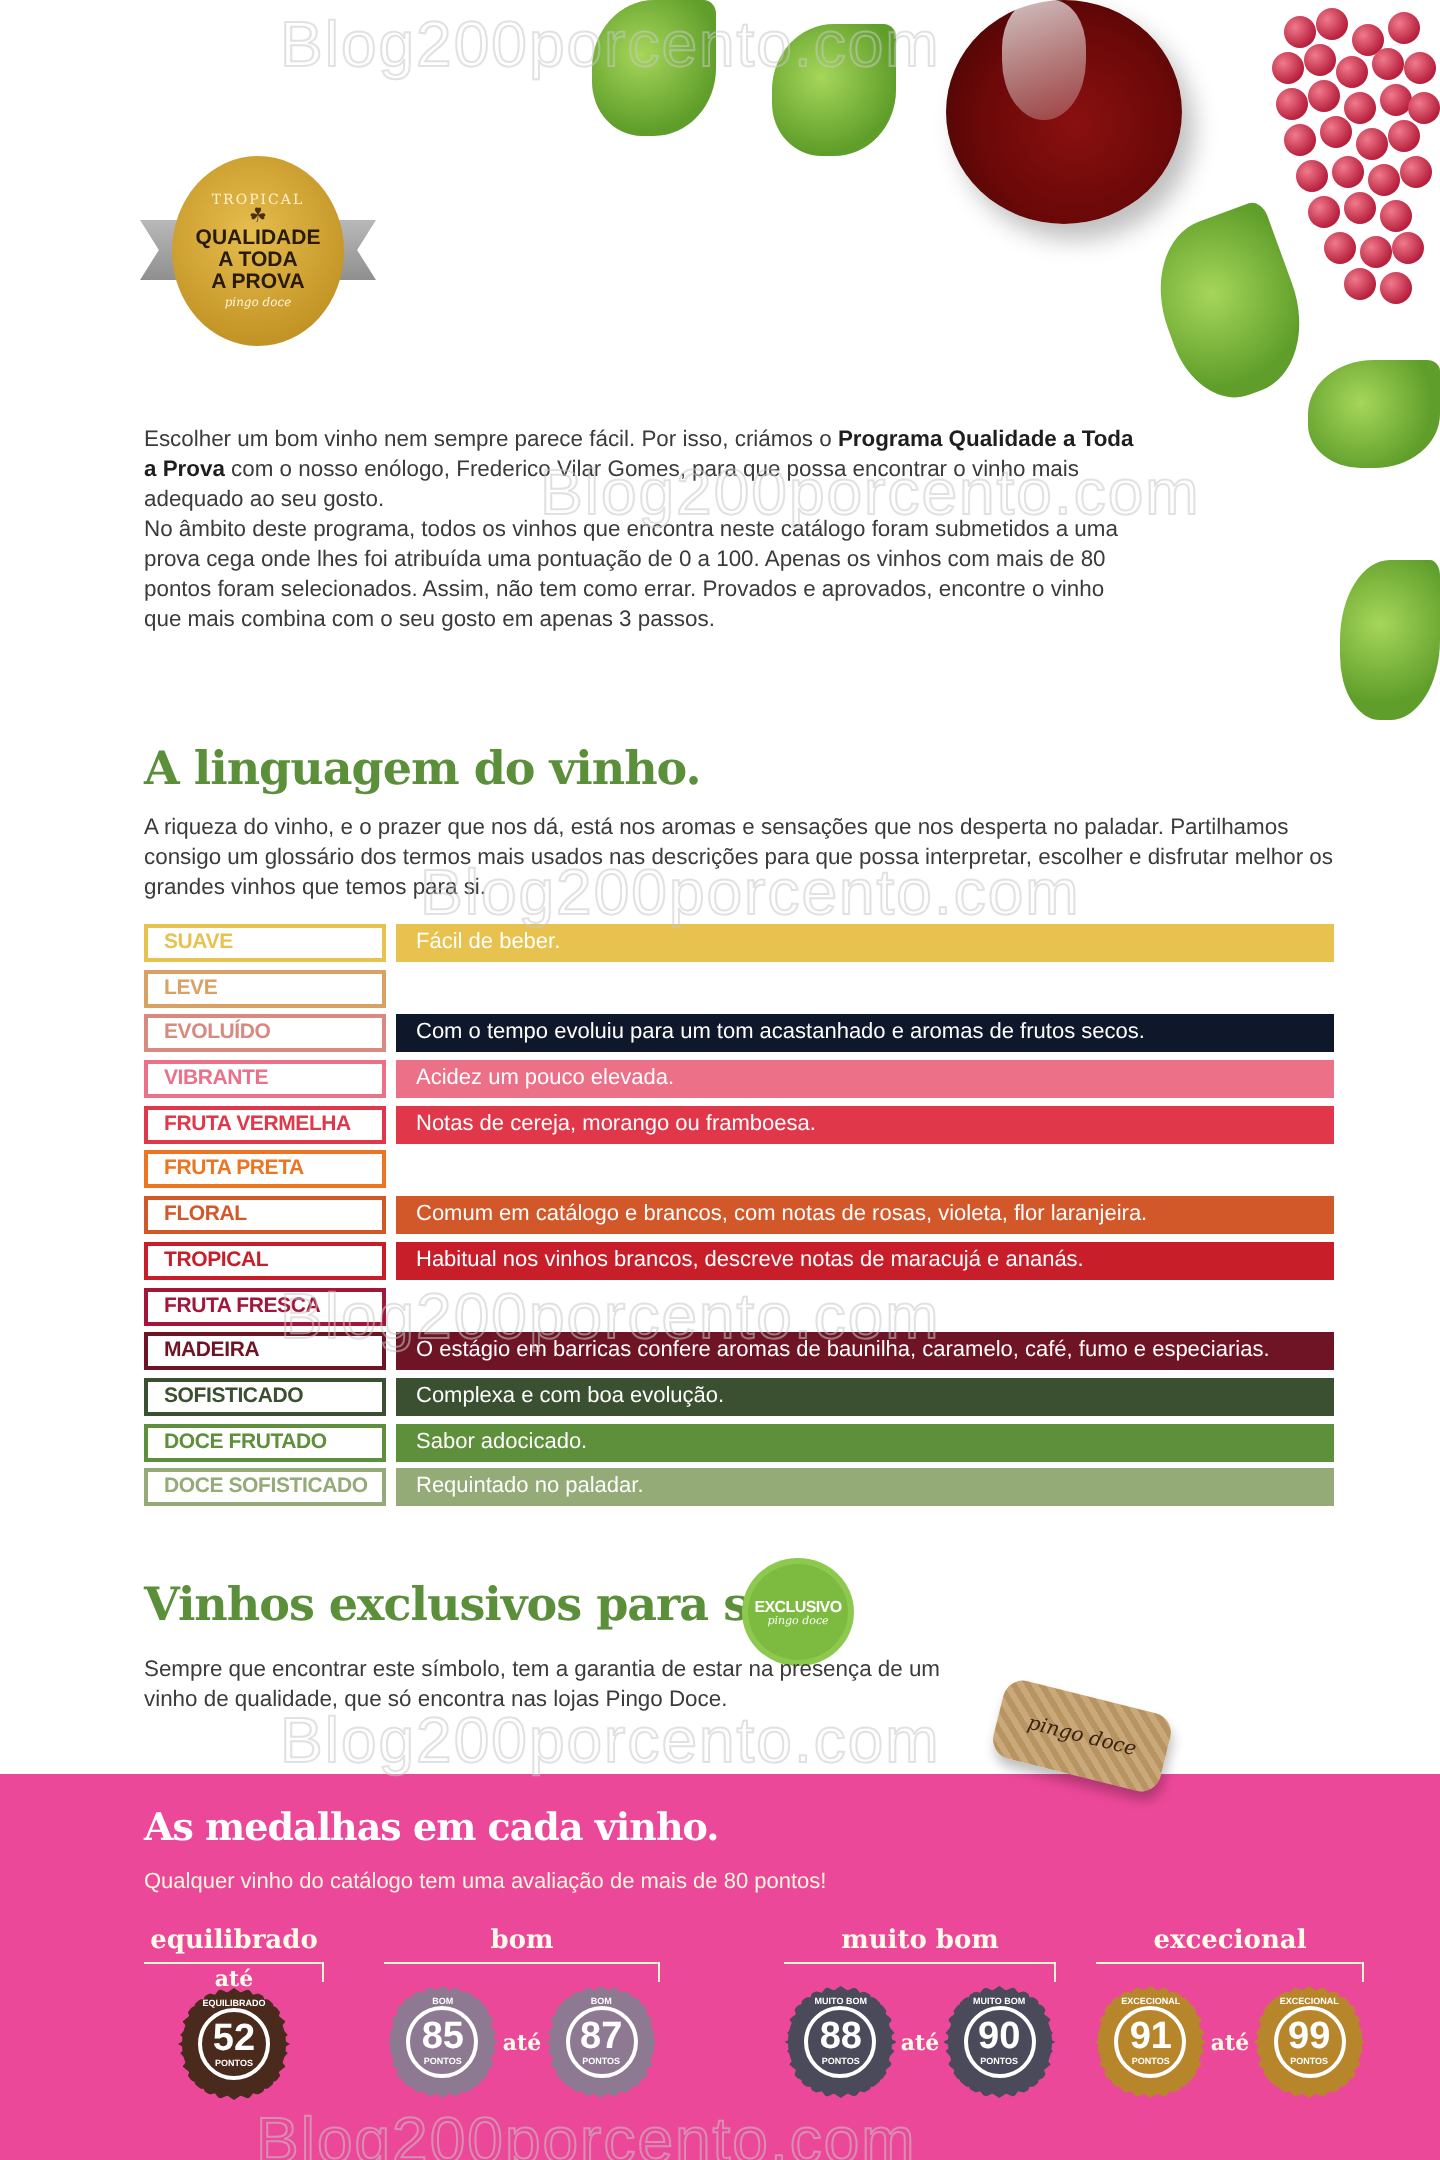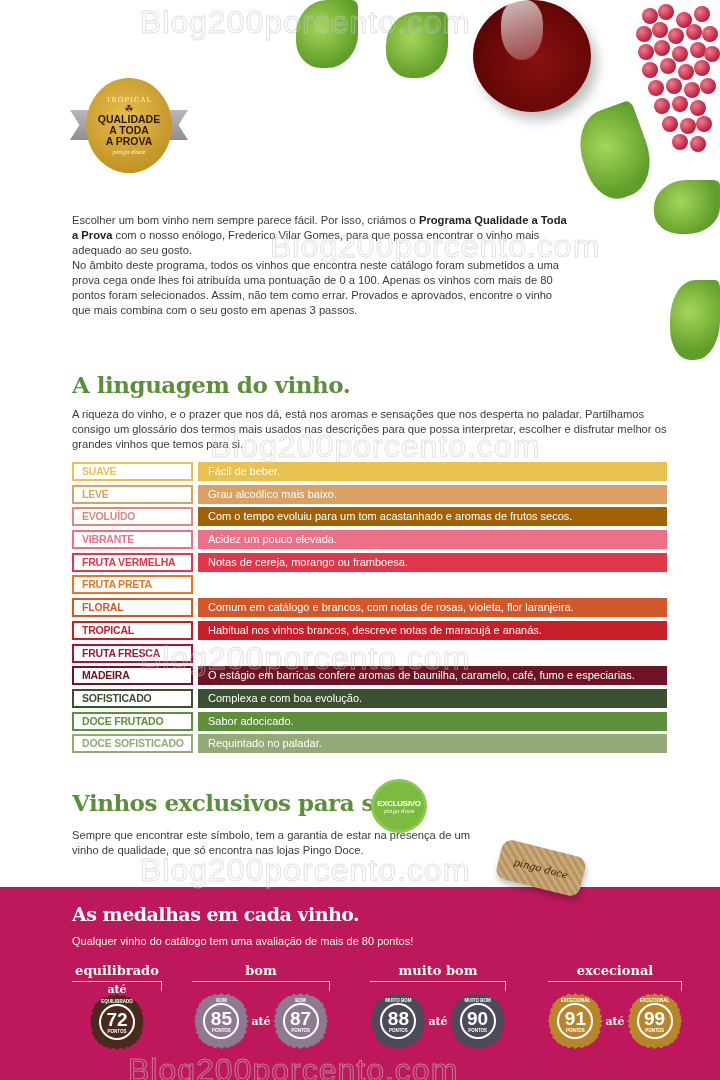--- a/index.html
+++ b/index.html
@@ -38,21 +38,21 @@
 
   .h-excl { position: absolute; left: 72px; top: 789px; font-size: 23px; }
   .excl-badge { position: absolute; left: 374px; top: 782px; width: 50px; height: 48px; border-radius: 50%; background: #7cbb3f; display: flex; flex-direction: column; align-items: center; justify-content: center; color: #fff; box-shadow: 0 0 0 3px #8dc94f; }
   .excl-badge .t1 { font-family: "Liberation Sans", sans-serif; font-weight: bold; font-size: 8px; letter-spacing: -0.3px; }
   .excl-badge .t2 { font-family: "DejaVu Serif", serif; font-style: italic; font-size: 5.5px; }
   .p-excl { position: absolute; left: 72px; top: 828px; width: 420px; font-size: 11.2px; line-height: 15px; color: #3b3b3b; font-family: "Liberation Sans", sans-serif; }
 
   .cork { position: absolute; left: 498px; top: 848px; width: 86px; height: 40px; border-radius: 10px; background: repeating-linear-gradient(45deg, #c9a87a 0 3px, #b89462 3px 6px); transform: rotate(14deg); box-shadow: 2px 4px 6px rgba(0,0,0,0.25); display: flex; align-items: center; justify-content: center; z-index: 3; }
   .cork span { font-family: "DejaVu Serif", serif; font-style: italic; font-size: 10px; color: #3a2410; }
 
-  .medal-section { position: absolute; left: 0; top: 887px; width: 720px; height: 193px; background: #be185d; }
+  .medal-section { position: absolute; left: 0; top: 887px; width: 720px; height: 193px; background: #ec4899; }
   .h-med { position: absolute; left: 72px; top: 16px; font-family: "DejaVu Serif", serif; font-weight: bold; font-size: 19px; color: #ffffff; letter-spacing: -0.5px; }
   .p-med { position: absolute; left: 72px; top: 48px; font-family: "Liberation Sans", sans-serif; font-size: 11px; color: #f5f8dc; }
   .mgroup { position: absolute; top: 76px; }
   .mg-title { font-family: "DejaVu Serif", serif; font-weight: bold; font-size: 13px; color: #fffbe8; text-align: center; }
   .mg-line { height: 10px; border-top: 1px solid #f3f4d0; border-right: 1px solid #f3f4d0; margin-top: 3px; }
   .mg-row { display: flex; align-items: center; justify-content: center; margin-top: 4px; }
   .ate { font-family: "DejaVu Serif", serif; font-weight: bold; font-size: 11px; color: #fffbe8; margin: 0 4px; }
   .ate-top { font-family: "DejaVu Serif", serif; font-weight: bold; font-size: 11px; color: #fffbe8; text-align: center; margin-top: -8px; }
   .medal { width: 52px; height: 52px; border-radius: 50%; position: relative; display: flex; align-items: center; justify-content: center; }
   .medal::before { content: ""; position: absolute; inset: -2px; border-radius: 50%; background: inherit; clip-path: polygon(50% 0,56% 4%,63% 1%,67% 6%,75% 4%,77% 10%,85% 10%,85% 16%,92% 19%,90% 25%,96% 30%,92% 35%,98% 42%,93% 46%,100% 50%,93% 54%,98% 58%,92% 65%,96% 70%,90% 75%,92% 81%,85% 84%,85% 90%,77% 90%,75% 96%,67% 94%,63% 99%,56% 96%,50% 100%,44% 96%,37% 99%,33% 94%,25% 96%,23% 90%,15% 90%,15% 84%,8% 81%,10% 75%,4% 70%,8% 65%,2% 58%,7% 54%,0 50%,7% 46%,2% 42%,8% 35%,4% 30%,10% 25%,8% 19%,15% 16%,15% 10%,23% 10%,25% 4%,33% 6%,37% 1%,44% 4%); z-index: 0; }
@@ -136,25 +136,24 @@
   <h2 class="serif h-ling">A linguagem do vinho.</h2>
   <p class="p-ling">A riqueza do vinho, e o prazer que nos dá, está nos aromas e sensações que nos desperta no paladar. Partilhamos consigo um glossário dos termos mais usados nas descrições para que possa interpretar, escolher e disfrutar melhor os grandes vinhos que temos para si.</p>
 
   <div class="gloss" id="gloss">
       <div class="grow">
         <div class="glabel" style="border-color:#e8c24e;color:#e8c24e">SUAVE</div>
         <div class="gdesc" style="background:#e8c24e">Fácil de beber.</div>
       </div>
       <div class="grow">
         <div class="glabel" style="border-color:#d9a164;color:#d9a164">LEVE</div>
-        <div class="gdesc" style="background:#d9a164">Grau alcoólico mais baixo.</div>
       </div>
       <div class="grow">
         <div class="glabel" style="border-color:#d88a80;color:#d88a80">EVOLUÍDO</div>
-        <div class="gdesc" style="background:#a16207">Com o tempo evoluiu para um tom acastanhado e aromas de frutos secos.</div>
+        <div class="gdesc" style="background:#0f172a">Com o tempo evoluiu para um tom acastanhado e aromas de frutos secos.</div>
       </div>
       <div class="grow">
         <div class="glabel" style="border-color:#ec7088;color:#ec7088">VIBRANTE</div>
         <div class="gdesc" style="background:#ec7088">Acidez um pouco elevada.</div>
       </div>
       <div class="grow">
         <div class="glabel" style="border-color:#e0384a;color:#e0384a">FRUTA VERMELHA</div>
         <div class="gdesc" style="background:#e0384a">Notas de cereja, morango ou framboesa.</div>
       </div>
       <div class="grow">
@@ -205,21 +204,21 @@
     <p class="p-med">Qualquer vinho do catálogo tem uma avaliação de mais de 80 pontos!</p>
     <div id="medal-groups">
         <div class="mgroup" style="left: 72px; width: 90px;">
           <div class="mg-title">equilibrado</div>
           <div class="mg-line"></div>
           <div class="ate-top">até</div>
           <div class="mg-row" style="margin-top:0">
             <div class="medal" style="background:#4a2a1c">
     <span class="arc">EQUILIBRADO</span>
     <div class="inner">
-      <span class="num">72</span>
+      <span class="num">52</span>
       <span class="pts">PONTOS</span>
     </div>
             </div>
           </div>
         </div>
         <div class="mgroup" style="left: 192px; width: 138px;">
           <div class="mg-title">bom</div>
           <div class="mg-line"></div>
           <div class="mg-row">
             <div class="medal" style="background:#8d7a92">
@@ -232,21 +231,21 @@
             <span class="ate">até</span>
             <div class="medal" style="background:#8d7a92">
     <span class="arc">BOM</span>
     <div class="inner">
       <span class="num">87</span>
       <span class="pts">PONTOS</span>
     </div>
             </div>
           </div>
         </div>
-        <div class="mgroup" style="left: 370px; width: 136px;">
+        <div class="mgroup" style="left: 392px; width: 136px;">
           <div class="mg-title">muito bom</div>
           <div class="mg-line"></div>
           <div class="mg-row">
             <div class="medal" style="background:#4a4a5a">
     <span class="arc">MUITO BOM</span>
     <div class="inner">
       <span class="num">88</span>
       <span class="pts">PONTOS</span>
     </div>
             </div>

